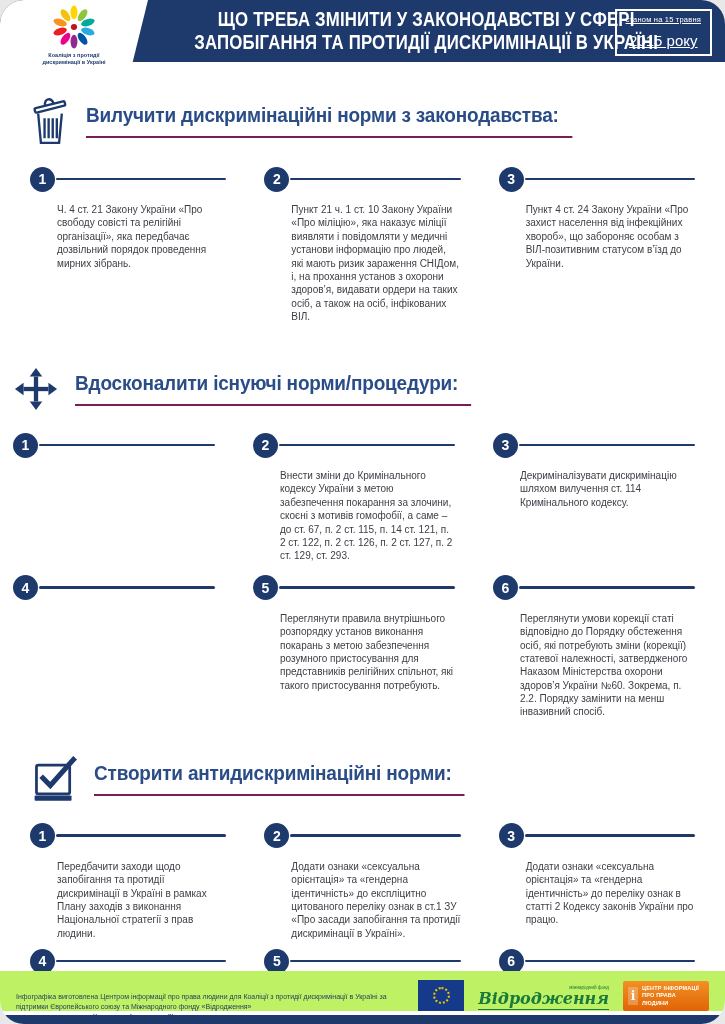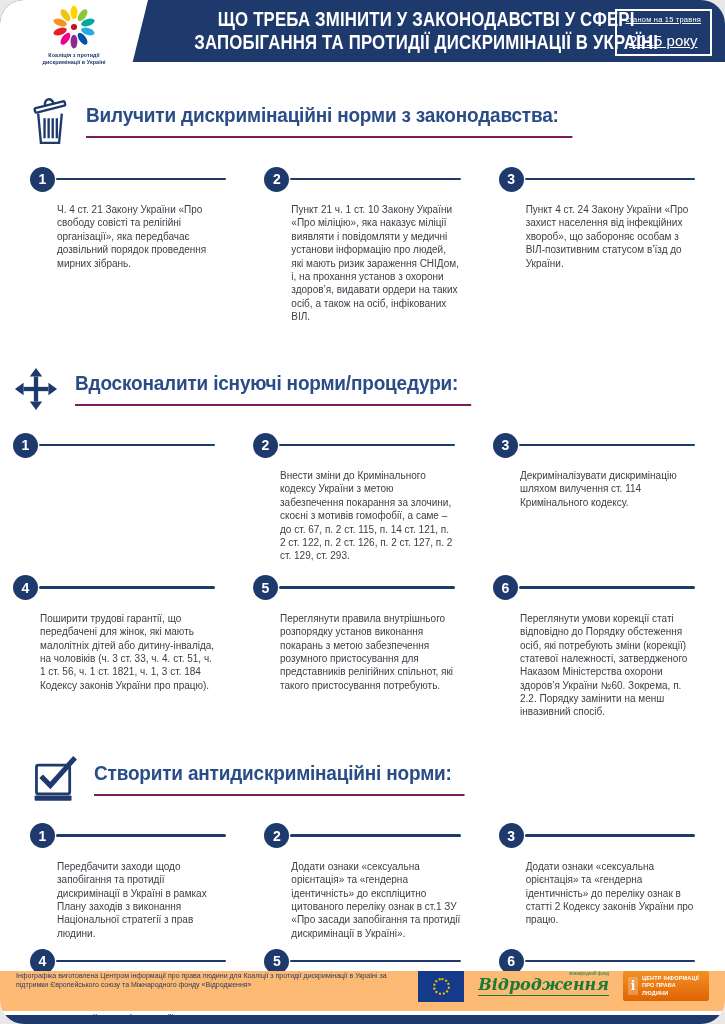--- a/index.html
+++ b/index.html
@@ -64,22 +64,22 @@
   .sec-improve { margin-top:22px;padding-left:13px; }
   .sec-improve .grid-1 { margin-top:20px; min-height:128px; }
   .sec-improve .grid-2 { margin-top:12px; min-height:148px; }
   .sec-create { margin-top:26px; }
   .sec-create .grid-1 { margin-top:20px; min-height:104px; }
   .sec-create .grid-2 { margin-top:8px; min-height:86px; }
 
   
   .footer {
     position:absolute; left:0; right:0; bottom:13px; height:40px;
-    display:flex; align-items:flex-start; gap:14px; padding:0 16px;
-    background:#fdba74;
+    display:flex; align-items:flex-end; gap:14px; padding:0 16px;
+    background:#bef264;
   }
   .credit { flex:1; color:#2a3c63; font-size:7px; line-height:1.35; }
   .eu-flag {
     flex:0 0 auto; width:46px; height:31px; background:#163a8a;
     display:flex; align-items:center; justify-content:center;
   }
   .eu-stars { width:17px; height:17px; border:2px dotted #f7c900; border-radius:50%; }
   .vidro { flex:0 0 auto; display:flex; flex-direction:column; align-items:flex-end; }
   .vidro-cap { font-size:4.5px; color:#1a7a3c; margin-bottom:1px; }
   .vidro-name { font-family:"DejaVu Serif", serif; font-style:italic; font-weight:bold; color:#1a7a3c; font-size:16px; line-height:1; }
@@ -234,21 +234,20 @@
         </div>
         <p class="item-text">Декриміналізувати дискримінацію шляхом вилучення ст. 114 Кримінального кодексу.</p>
       </div>
     </div>
     <div class="grid grid-2">
       <div class="item">
         <div class="num-row">
           <span class="num">4</span>
           <span class="rule"></span>
         </div>
-        <p class="item-text">Поширити трудові гарантії, що передбачені для жінок, які мають малолітніх дітей або дитину-інваліда, на чоловіків (ч. 3 ст. 33, ч. 4. ст. 51, ч. 1 ст. 56, ч. 1 ст. 1821, ч. 1, 3 ст. 184 Кодексу законів України про працю).</p>
       </div>
       <div class="item">
         <div class="num-row">
           <span class="num">5</span>
           <span class="rule"></span>
         </div>
         <p class="item-text">Переглянути правила внутрішнього розпорядку установ виконання покарань з метою забезпечення розумного пристосування для представників релігійних спільнот, які такого пристосування потребують.</p>
       </div>
       <div class="item">
         <div class="num-row">

